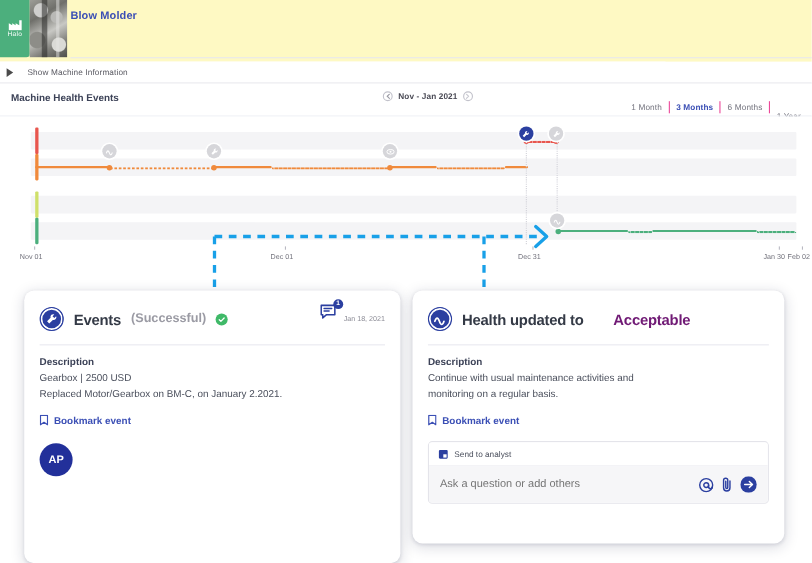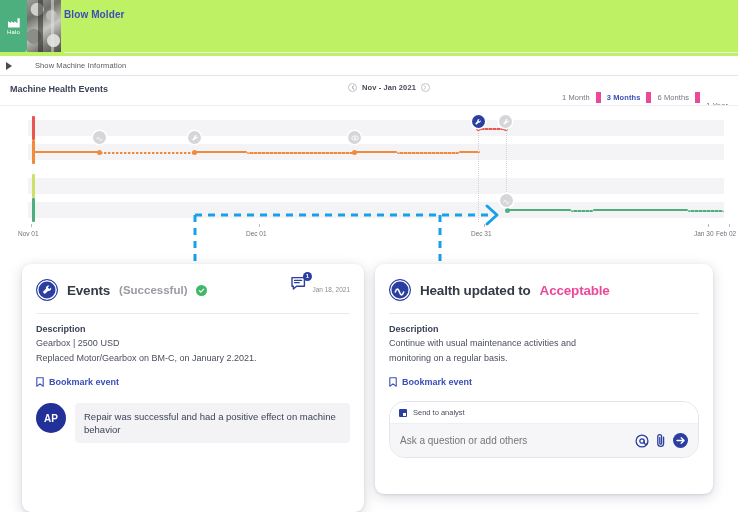--- a/index.html
+++ b/index.html
@@ -6,21 +6,21 @@
   html, body {
     width: 738px; height: 512px;
     font-family: "Liberation Sans", sans-serif;
     background: #ffffff;
     overflow: hidden;
     color: #3c4257;
   }
   #root { position: relative; width: 738px; height: 512px; }
 
   
-  .topbar { position: absolute; left:0; top:0; width: 738px; height: 56px; background:#bef264; }
+  .topbar { position: absolute; left:0; top:0; width: 738px; height: 56px; background:#fef9c3; }
   .halo-badge {
     position: absolute; left: 0; top: 0; width: 27px; height: 52px;
     background: #4caf7d; border-bottom-right-radius: 3px;
     display: flex; flex-direction: column; align-items: center; justify-content: center;
     gap: 1px;
   }
   .halo-badge .hicon { width: 14px; height: 11px; position: relative; }
   .halo-badge .hicon svg { display:block; }
   .halo-badge .hlabel { font-size: 6px; color: #ffffff; letter-spacing: .2px; }
   .machine-photo {
@@ -36,40 +36,40 @@
   .machine-photo .bar2 { position:absolute; left:24px; top:0; width:3px; height:52px; background:rgba(230,230,228,.5); }
   .machine-title {
     position: absolute; left: 64px; top: 9px;
     font-size: 10px; color: #3b4fb5; font-weight: 700; letter-spacing: .1px;
   }
   .divider-top { position:absolute; left:64px; top:52px; width:674px; height:1px; background:#e8e8ee; }
 
   
   .showinfo-row {
     position:absolute; left:0; top:56px; width:605px; height:19px;
-    background:#fff; display:flex; align-items:center; padding-left:6px; gap:23px;
+    background:#fff; display:flex; align-items:center; padding-left:6px; gap:13px;
   }
   .tri-right { width:0;height:0; border-left:6px solid #4b4b4b; border-top:4px solid transparent; border-bottom:4px solid transparent; }
   .showinfo-label { font-size:7.5px; color:#5a5a62; letter-spacing:.1px; }
   .showinfo-underline { position:absolute; left:0; top:75px; width:738px; height:1px; background:#e3e3ea; }
 
   
   .events-header { position:absolute; left:0; top:76px; width:738px; height:29px; background:#fff; }
   .events-title { position:absolute; left:10px; top:8px; font-size:9px; color:#3c4257; font-weight:700; }
   .daterange { position:absolute; left:332px; top:7px; display:flex; align-items:center; gap:5px;margin-left:16px; }
   .circ-btn {
     width:9px;height:9px;border-radius:50%;border:1px solid #c2c2cb;
     display:flex;align-items:center;justify-content:center;background:#fff;
   }
   .circ-btn svg { display:block; }
   .daterange-text { font-size:7.5px; color:#4a4a55; font-weight:700; letter-spacing:.1px; }
   .period-group { position:absolute; right:10px; top:7px; display:flex; align-items:center; }
   .period-item {
     font-size:7.5px; color:#74747f; padding:0 6px; line-height:11px;
-    border-right:5px solid #ec4899; letter-spacing:.1px;
+    border-right:1px solid #ec4899; letter-spacing:.1px;
   }
   .period-item:last-child { border-right:none; padding-right:0;margin-top:17px; }
   .period-item.active { color:#3b4fb5; font-weight:700; }
   .events-header-rule { position:absolute; left:0; top:105px; width:738px; height:1px; background:#eceef3; }
 
   
   .timeline { position:absolute; left:0; top:106px; width:738px; height:138px; background:#fff; }
   .lane {
     position:absolute; left:28px; width:696px; height:16px; background:#f4f4f6; border-radius:1px;
   }
@@ -110,21 +110,21 @@
 
   .card-inner { padding:12px 14px 0 14px; position:relative; }
   .card-head { display:flex; align-items:center; gap:9px; position:relative; min-height:28px; }
   .head-badge {
     width:22px; height:22px; border-radius:50%; background:#2b3fa0;
     display:flex; align-items:center; justify-content:center; flex:0 0 22px;
     border:1.5px solid #2b3fa0; box-shadow: inset 0 0 0 1.5px #ffffff;
   }
   .head-title { font-size:13.5px; font-weight:700; color:#343a46; letter-spacing:-.2px; }
   .head-sub { font-size:11.5px; color:#9b9ba4; font-weight:700; }
-  .head-green { font-size:13.5px; color:#ec4899; font-weight:700; letter-spacing:-.2px; }
+  .head-green { font-size:13.5px; color:#701a75; font-weight:700; letter-spacing:-.2px;margin-left:18px; }
   .check-ok {
     width:11px;height:11px;border-radius:50%;background:#3fb968;
     display:flex;align-items:center;justify-content:center;
   }
   .head-right { position:absolute; right:0; top:0; text-align:right; }
   .comment-icon-wrap { position:relative; display:inline-block; }
   .badge-count {
     position:absolute; right:-4px; top:-4px; min-width:9px; height:9px; padding:0 1.5px;
     background:#2b3fa0; color:#fff; border-radius:50%; font-size:6px; line-height:9px;
     text-align:center; font-weight:700;
@@ -149,21 +149,21 @@
     display:flex;align-items:center;justify-content:center;font-size:10px;font-weight:700;flex:0 0 30px;
   }
   .comment-bubble {
     background:#f3f3f5; border-radius:4px; padding:7px 9px; font-size:9.5px;
     color:#3c4257; line-height:13px; flex:1;
   }
   .comment-time { font-size:9.5px; color:#6e6e79; padding:8px 0 0 53px; }
 
   
   .composer {
-    margin:14px 14px 0 14px; border:1px solid #e4e4ea; border-radius:16px; overflow:hidden;
+    margin:14px 14px 0 14px; border:1px solid #e4e4ea; border-radius:4px; overflow:hidden;
   }
   .composer-top {
     display:flex; align-items:center; gap:6px; padding:6px 9px; background:#fff;
     border-bottom:1px solid #eeeef3;
   }
   .chk {
     width:8px;height:8px;background:#2b3fa0;border-radius:1px;position:relative;flex:0 0 8px;
   }
   .chk::after{content:"";position:absolute;right:1px;bottom:1px;width:3px;height:3px;background:#fff;}
   .composer-label { font-size:7.5px; color:#4a4f5c; }
@@ -362,21 +362,20 @@
           <svg width="8" height="10" viewBox="0 0 8 10">
               <path d="M.8.7h6.4v8.5L4 6.9.8 9.2z" fill="none" stroke="#3b4fb5" stroke-width="1.1" stroke-linejoin="round"></path>
             </svg>
         </span>
         <span>Bookmark event</span>
       </div>
     </div>
 
     <div class="comment-block">
       <span class="avatar">AP</span>
-      <span class="comment-bubble">Repair was successful and had a positive effect on machine behavior</span>
     </div>
   </div>
 
   <div class="card card-right">
     <div class="card-inner">
       <div class="card-head">
         <span class="head-badge">
           <svg width="13" height="13" viewBox="0 0 10 10">
               <path d="M1 6.2c1-3 2.2-3 3.2 0s2.2 3 3.2 0" stroke="#ffffff" stroke-width="1.2" fill="none" stroke-linecap="round"></path>
             </svg>

